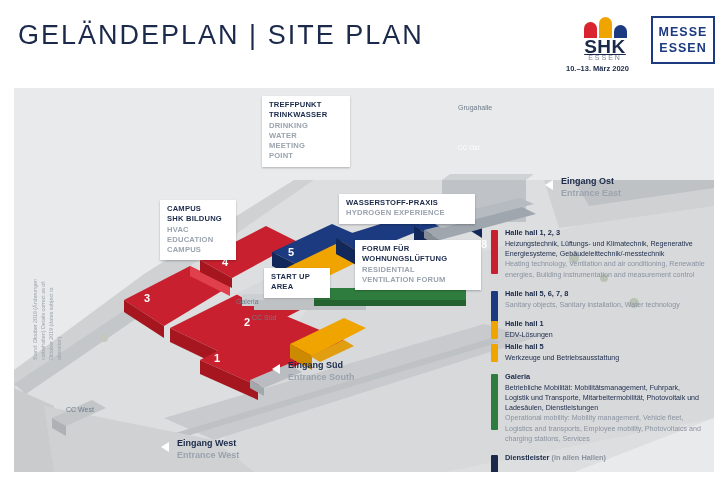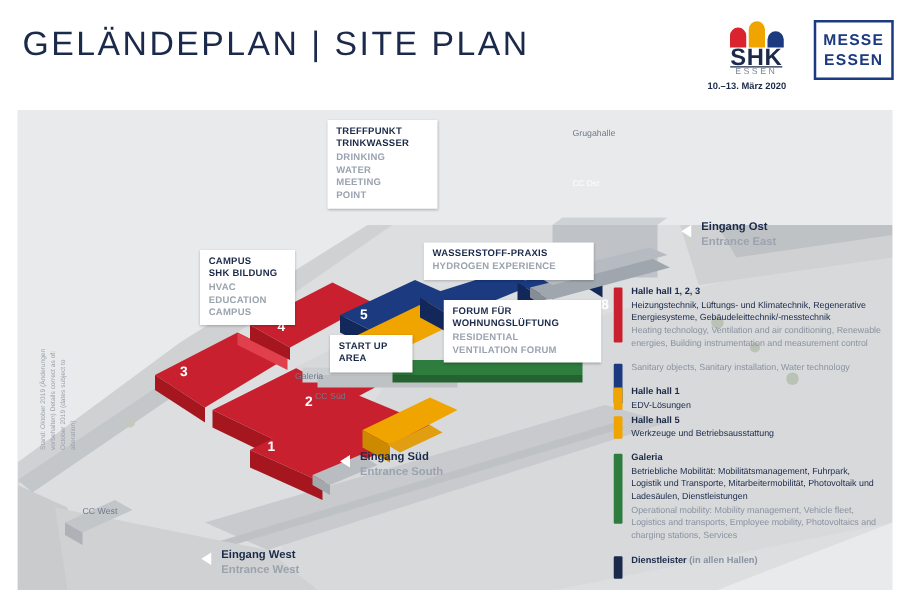--- a/index.html
+++ b/index.html
@@ -247,20 +247,21 @@
 
     <div class="leg-block">
       <div class="leg-bar" style="height:44px;background:#c8202e;"></div>
       <div class="leg-title">Halle hall 1, 2, 3</div>
       <div class="leg-de">Heizungstechnik, Lüftungs- und Klimatechnik, Regenerative Energiesysteme, Gebäudeleittechnik/-messtechnik</div>
       <div class="leg-en">Heating technology, Ventilation and air conditioning, Renewable energies, Building instrumentation and measurement control</div>
     </div>
 
     <div class="leg-block">
       <div class="leg-bar" style="height:32px;background:#1b3a80;"></div>
+      <div class="leg-title">Halle hall 5, 6, 7, 8</div>
       <div class="leg-en">Sanitary objects, Sanitary installation, Water technology</div>
     </div>
 
     <div class="leg-block" style="margin-bottom:2px;">
       <div class="leg-bar" style="height:18px;background:#f0a400;"></div>
       <div class="leg-title">Halle hall 1</div>
       <div class="leg-de">EDV-Lösungen</div>
     </div>
 
     <div class="leg-block">

